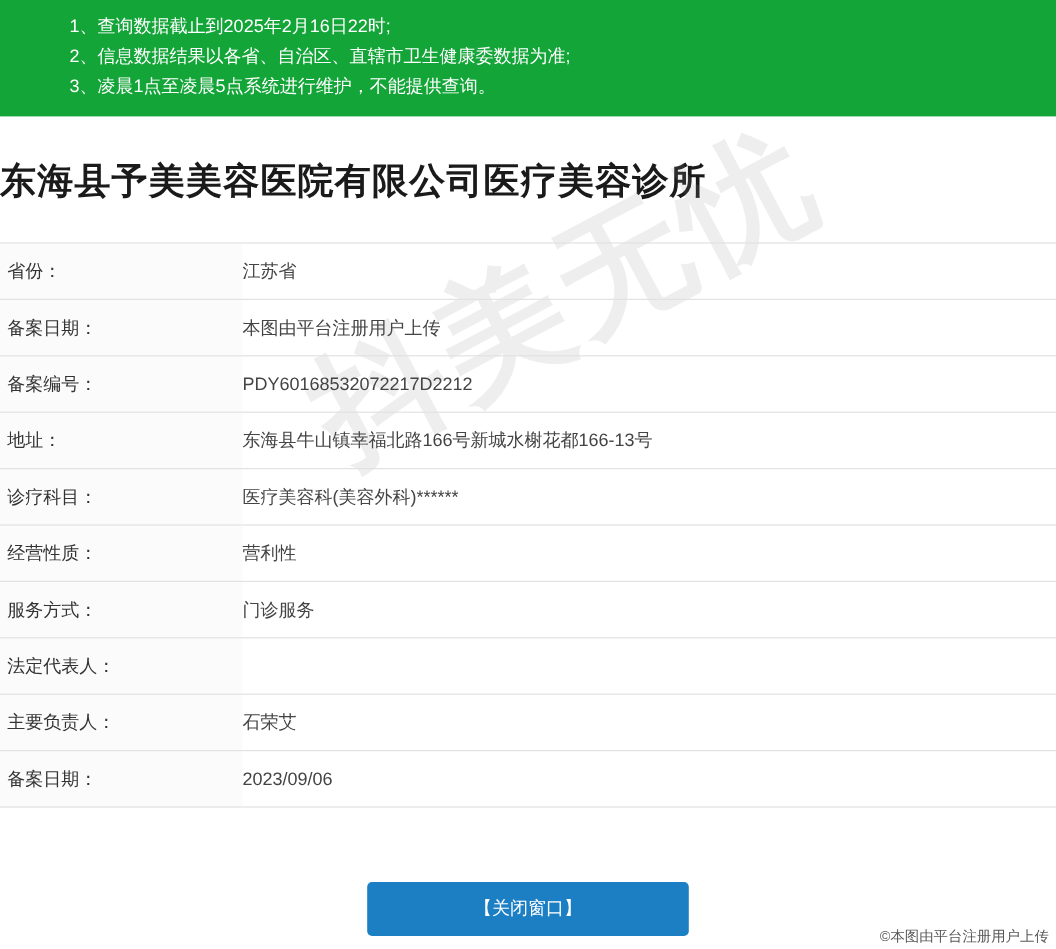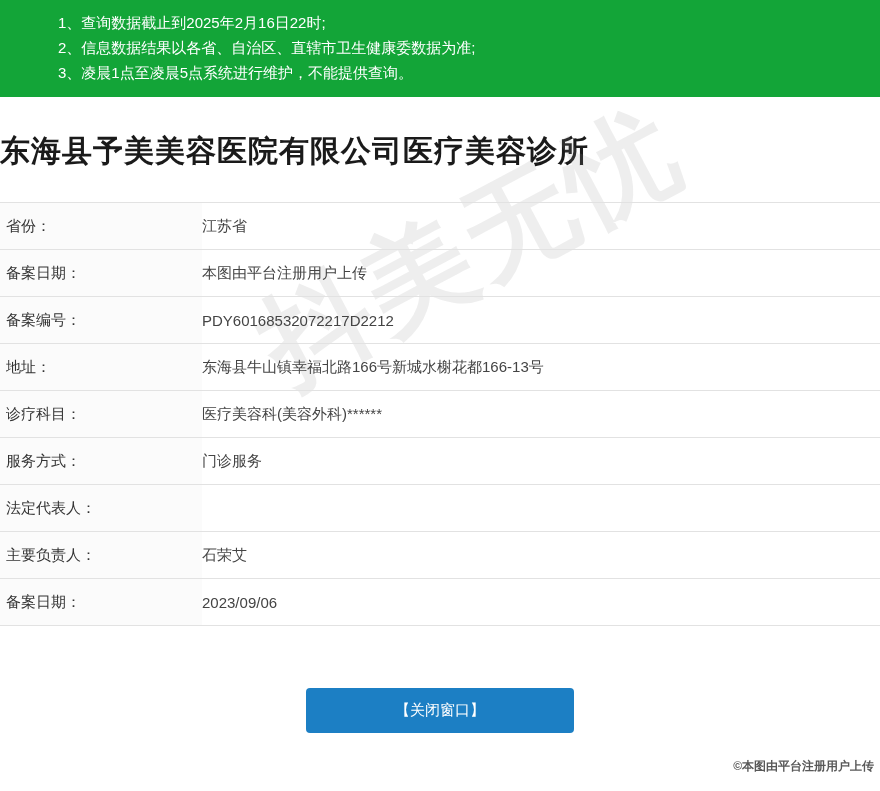--- a/index.html
+++ b/index.html
@@ -100,24 +100,24 @@
     font-size: 15px;
     border: none;
     border-radius: 4px;
     cursor: pointer;
     font-family: "Liberation Sans", sans-serif;
   }
 
   .corner-note {
     position: absolute;
     right: 6px;
-    bottom: 16px;
+    bottom: 2px;
     font-size: 12px;
     color: #585858;
-    font-weight: bold;
+    font-weight: normal;
     white-space: nowrap;
   }
 </style>
 </head>
 <body>
 
 <div class="notice">
   <div class="notice-line">1、查询数据截止到2025年2月16日22时;</div>
   <div class="notice-line">2、信息数据结果以各省、自治区、直辖市卫生健康委数据为准;</div>
   <div class="notice-line">3、凌晨1点至凌晨5点系统进行维护，不能提供查询。</div>
@@ -143,20 +143,24 @@
     </tr>
     <tr>
       <td class="label">地址：</td>
       <td class="value">东海县牛山镇幸福北路166号新城水榭花都166-13号</td>
     </tr>
     <tr>
       <td class="label">诊疗科目：</td>
       <td class="value">医疗美容科(美容外科)******</td>
     </tr>
     <tr>
+      <td class="label">经营性质：</td>
+      <td class="value">营利性</td>
+    </tr>
+    <tr>
       <td class="label">服务方式：</td>
       <td class="value">门诊服务</td>
     </tr>
     <tr>
       <td class="label">法定代表人：</td>
       <td class="value"></td>
     </tr>
     <tr>
       <td class="label">主要负责人：</td>
       <td class="value">石荣艾</td>

